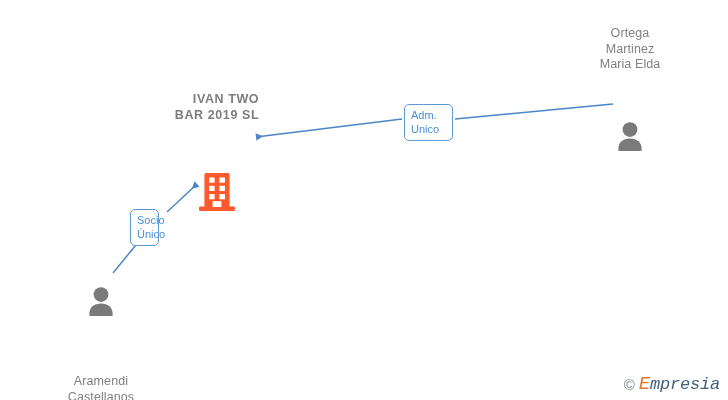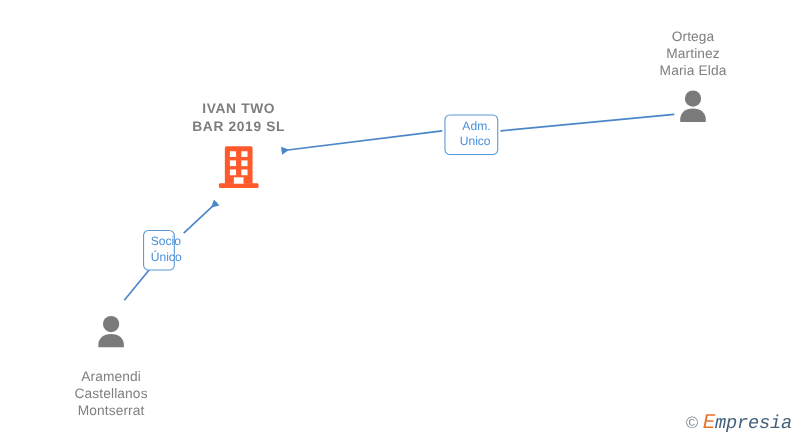--- a/index.html
+++ b/index.html
@@ -27,34 +27,36 @@
   }
 
   
   .node {
     position: absolute;
     display: flex;
     flex-direction: column;
     align-items: center;
     width: 140px;
     text-align: center;
+    gap: 40px;
   }
   .node-label {
     font-size: 12.5px;
     line-height: 15.5px;
     color: #808080;
     white-space: pre-line;
     letter-spacing: 0.1px;
   }
   .node-label.company {
     font-weight: bold;
     font-size: 12.5px;
     letter-spacing: 0.6px;
     color: #7d7d7d;
     margin-bottom: 7px;
+    text-align: right;
   }
   .person-icon {
     display: block;
   }
   .company-icon {
     display: block;
   }
 
   
   #company-node {
@@ -79,21 +81,21 @@
   
   .rel-box {
     position: absolute;
     box-sizing: border-box;
     border: 1.3px solid #5b9bd5;
     border-radius: 5px;
     background: #ffffff;
     color: #4a90d9;
     font-size: 11px;
     line-height: 14px;
-    text-align: right;
+    text-align: left;
     padding: 3px 6px 4px 6px;
     white-space: pre-line;
     z-index: 5;
   }
   #rel-adm-unico {
     left: 404px;
     top: 104px;
     width: 49px;
   }
   #rel-socio-unico {

